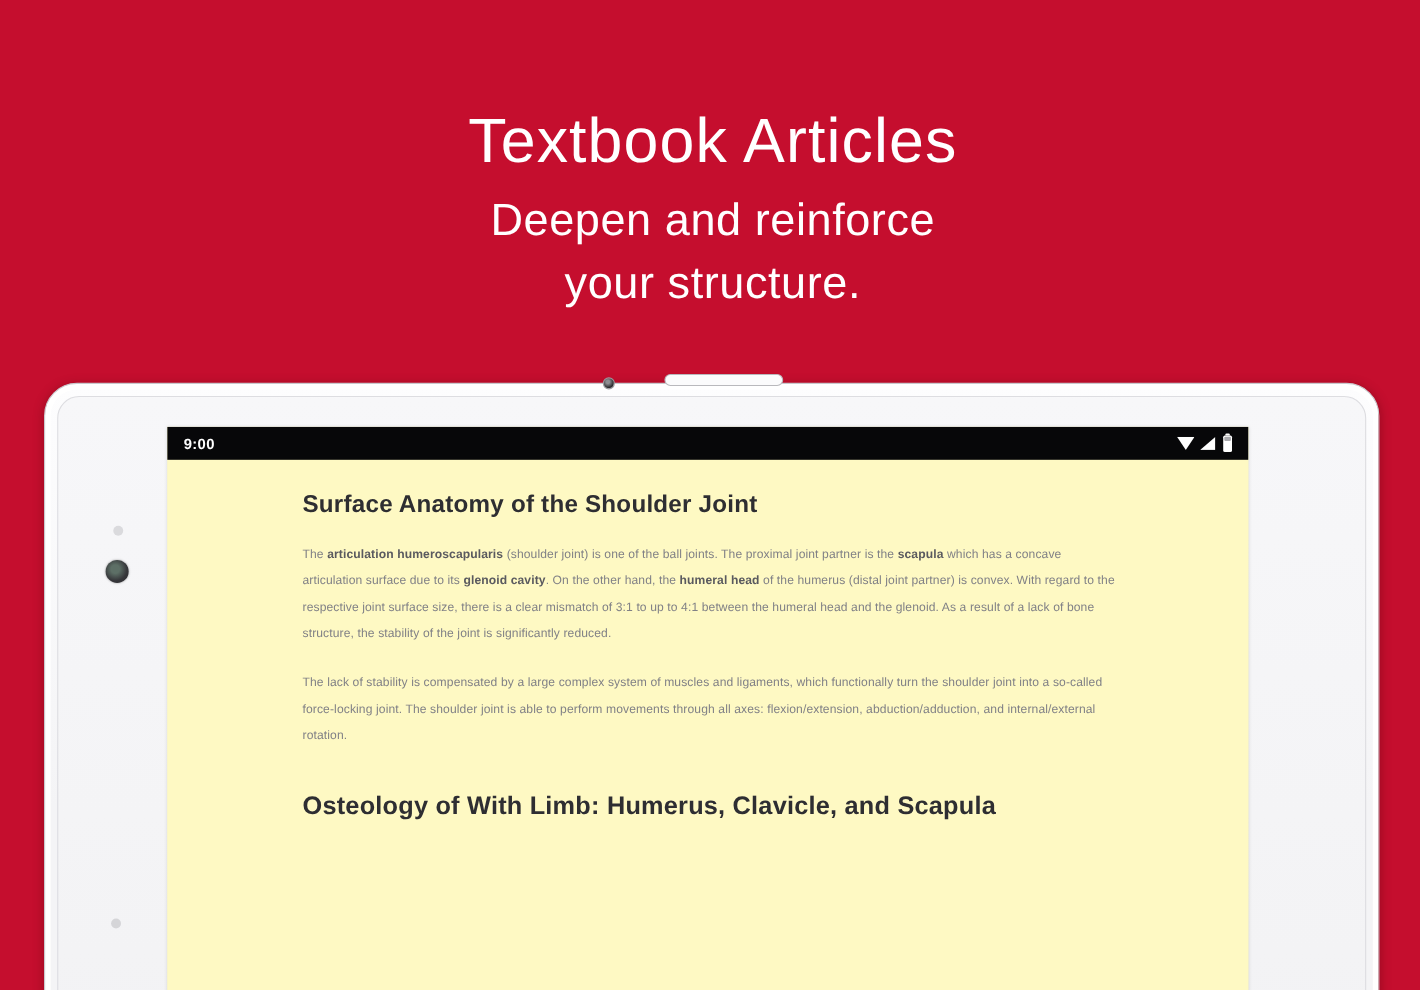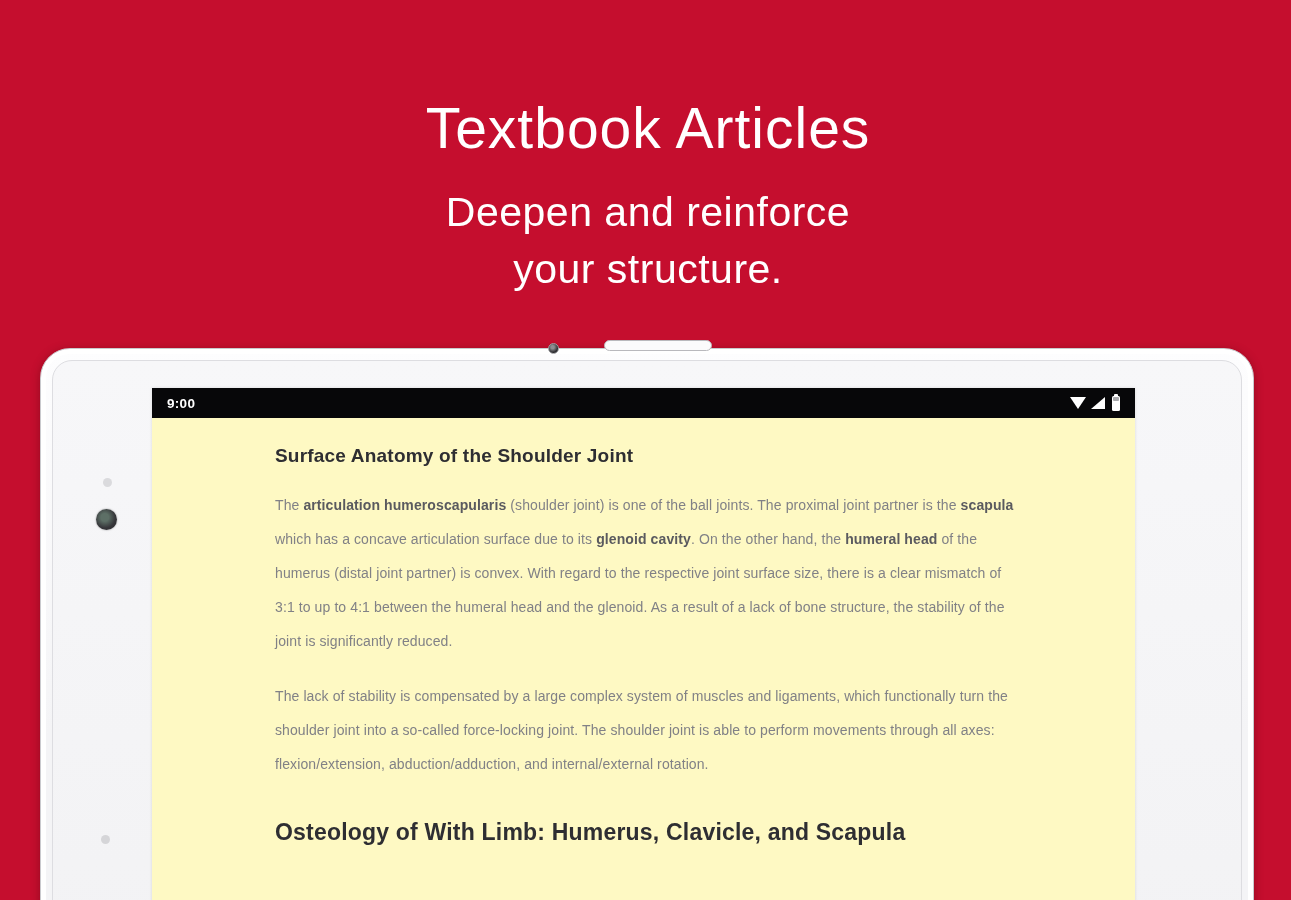--- a/index.html
+++ b/index.html
@@ -26,21 +26,21 @@
     color: #ffffff;
   }
   .hero-title {
     margin-top: 96px;
     font-size: 57px;
     font-weight: 400;
     letter-spacing: 1px;
     line-height: 1.15;
   }
   .hero-subtitle {
-    margin-top: 22px;
+    margin-top: 10px;
     font-size: 41px;
     font-weight: 400;
     line-height: 57px;
     letter-spacing: 0.5px;
   }
   
   .tablet-frame {
     position: absolute;
     left: 40px;
     top: 348px;
@@ -180,30 +180,30 @@
     height: 4px;
     background: #a9a9ad;
     border-radius: 1px;
   }
   
   .article {
     padding: 0 120px 0 123px;
   }
   .article-h1 {
     margin: 27px 0 1px 0;
-    font-size: 19px;
+    font-size: 22px;
     font-weight: 700;
     color: #2e2e32;
     letter-spacing: 0.2px;
   }
   .article p {
     width: 742px;
     margin: 21px 0 0 0;
-    font-size: 14px;
-    line-height: 34px;
+    font-size: 11px;
+    line-height: 24px;
     color: #818186;
     letter-spacing: 0.1px;
   }
   .article p .bold-term {
     font-weight: 700;
     color: #5a5a5f;
   }
   .article-h2 {
     margin: 38px 0 0 0;
     font-size: 23px;

